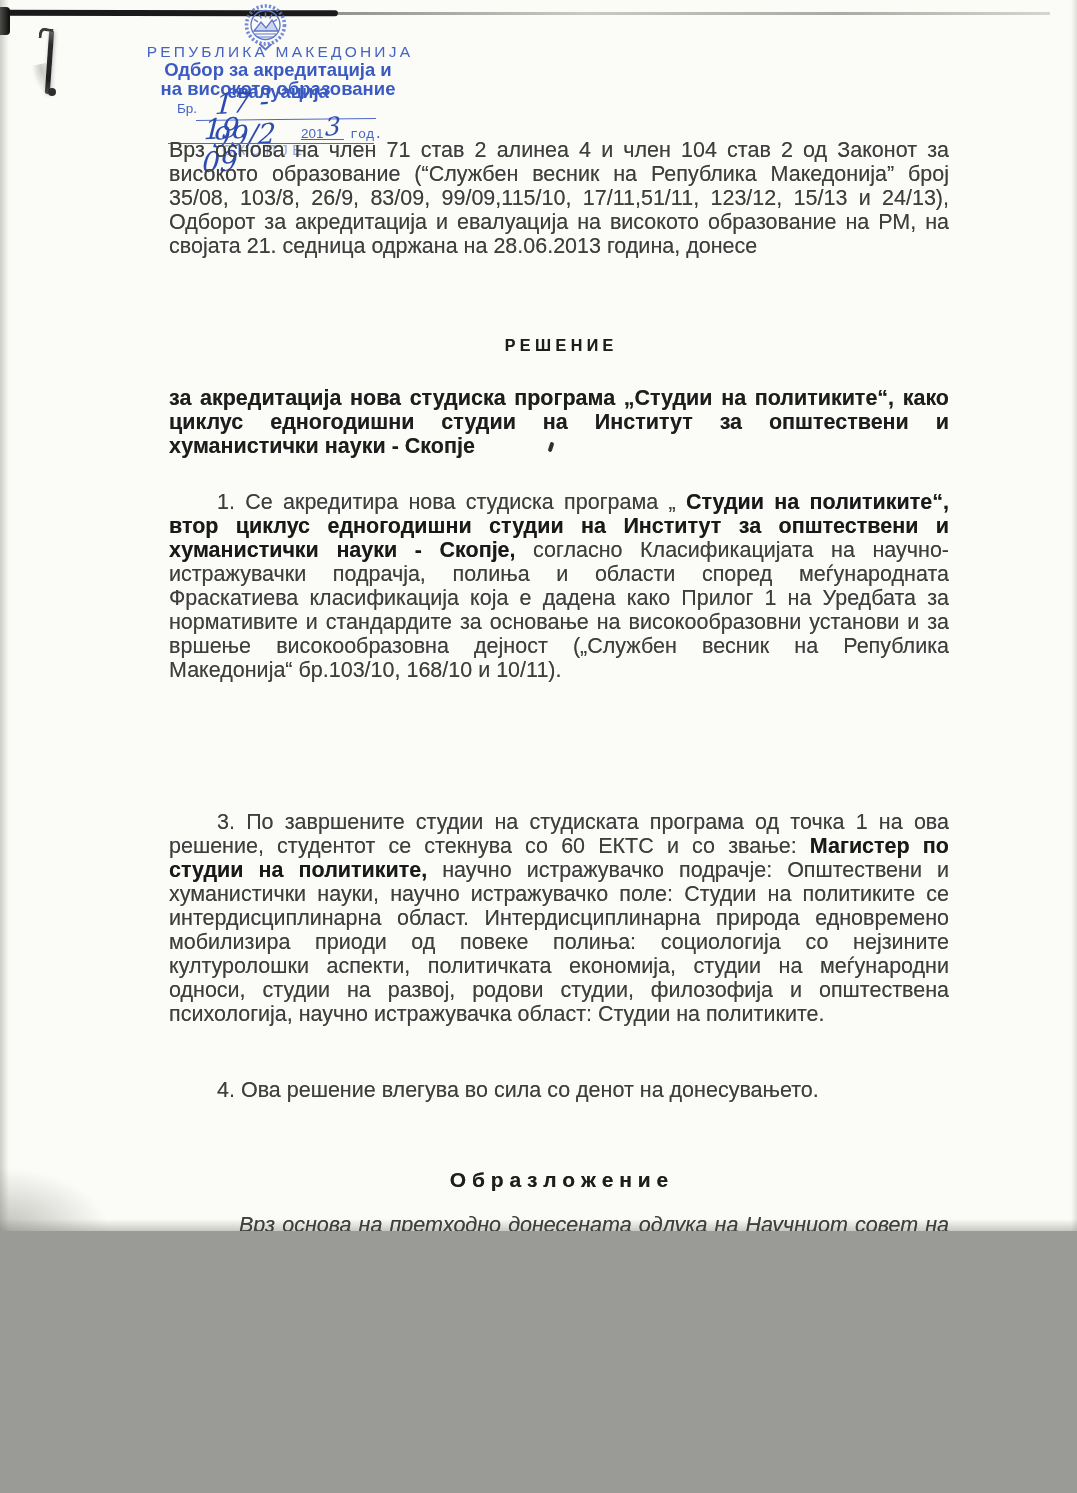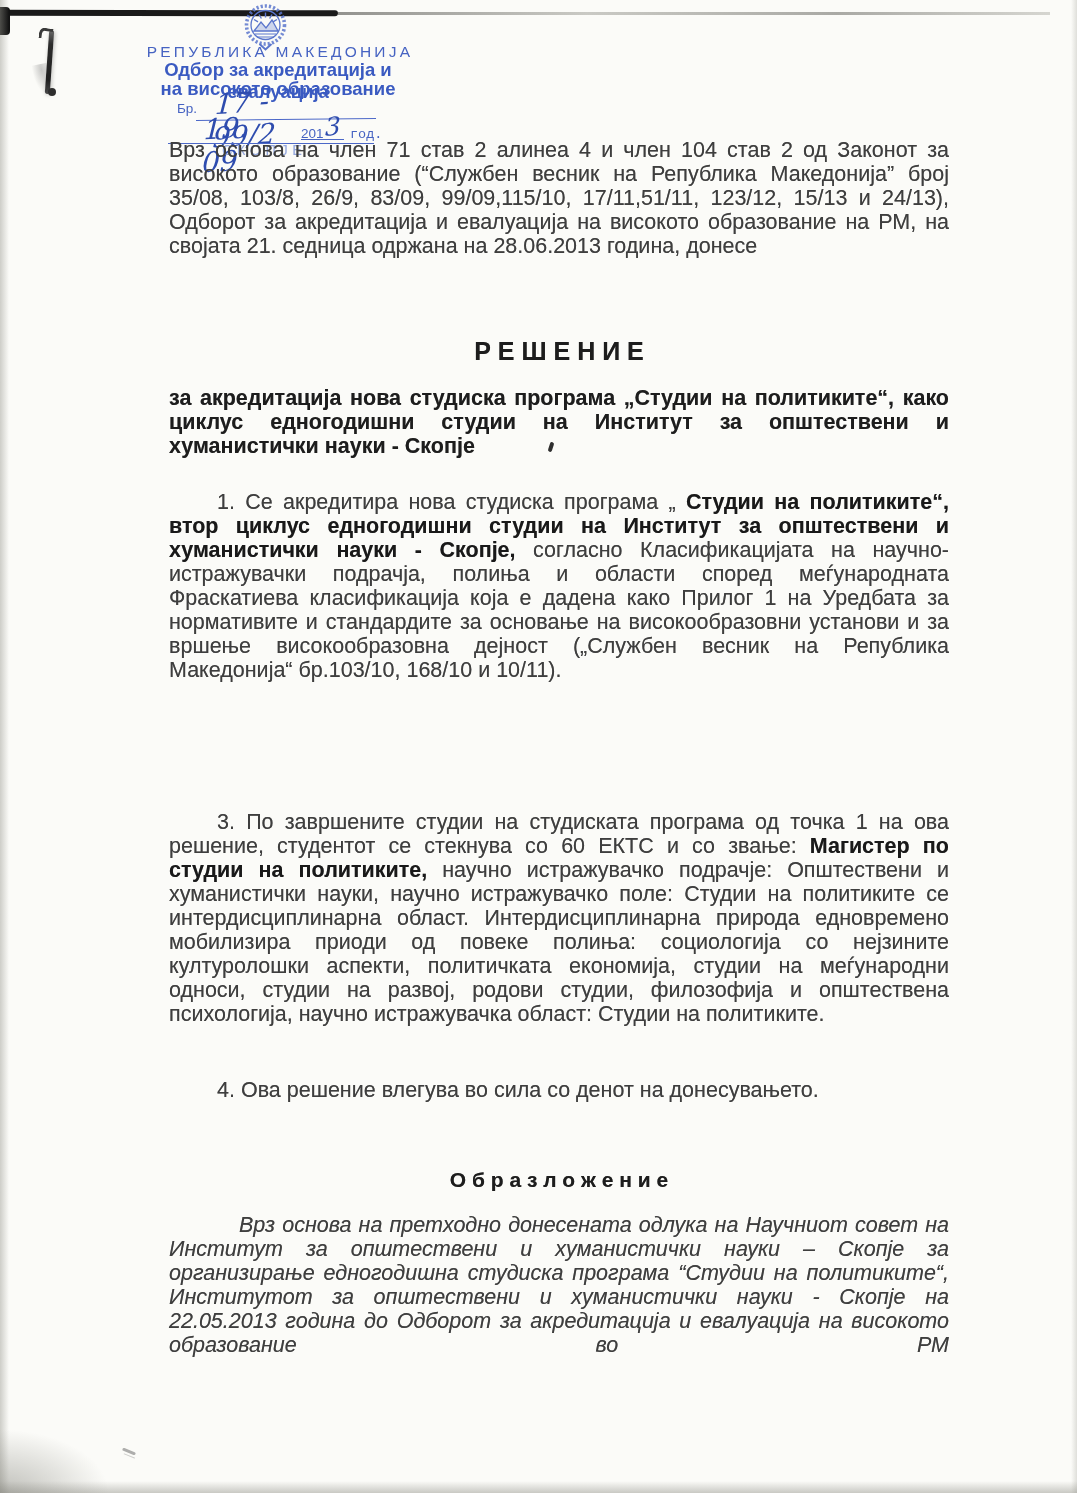--- a/index.html
+++ b/index.html
@@ -1,19 +1,19 @@
 <!DOCTYPE html>
 <html style="--paper: #fbfbf8; --ink: #3e3e3e; --ink-bold: #191919; --stamp-blue: #4663c2; --stamp-blue-bold: #3a5ac1; --handwriting-blue: #2e4cae; --stamp-city-blue: #93a7dd;"><head>
 <meta charset="utf-8">
 <style>
   html,body{margin:0;padding:0;}
   body{background:#9a9a96;}
   .page{
     position:relative;
-    width:1077px;height:1493px;
+    width:1077px;height:1231px;
     margin:0 auto;
     background:var(--paper,#fbfbf8);
     overflow:hidden;
     font-family:"Liberation Sans","DejaVu Sans",sans-serif;
   }
 
   
   .edge-top-left{position:absolute;left:0;top:10px;width:338px;height:6px;background:#1a1a1a;border-radius:0 3px 3px 0;transform:rotate(.12deg);}
   .edge-top-right{position:absolute;left:338px;top:12px;width:712px;height:3px;
     background:linear-gradient(90deg,#6f6f6b,#b9b9b3 35%,#8e8e89 70%,#c9c9c3);opacity:.75;}
@@ -70,21 +70,21 @@
   
   .blk{position:absolute;left:169px;width:780px;margin:0;z-index:2;
     font-size:21.5px;line-height:24px;color:var(--ink,#3e3e3e);
     text-align:justify;text-shadow:0 0 .4px rgba(70,70,70,.6);}
   .blk b{color:var(--ink-bold,#191919);}
   .ttl{position:absolute;left:169px;width:780px;margin:0;z-index:2;text-align:center;
     font-weight:bold;color:#1d1d1d;text-shadow:0 0 .4px rgba(40,40,40,.6);}
   .ind48{text-indent:48px;}
   .ind70{text-indent:70px;font-style:italic;}
   .p-intro{top:138px;}
-  .t-decision{top:337px;font-size:25px;}
+  .t-decision{top:337px;font-size:16px;}
   .p-subject{top:386px;font-weight:bold;color:#1d1d1d;}
   .p-point1{top:490px;}
   .p-point2{top:732px;}
   .p-point3{top:810px;}
   .p-point4{top:1078px;}
   .t-rationale{top:1168px;font-size:21px;}
   .p-rationale{top:1213px;text-align-last:justify;}
 </style>
 </head>
 <body>

